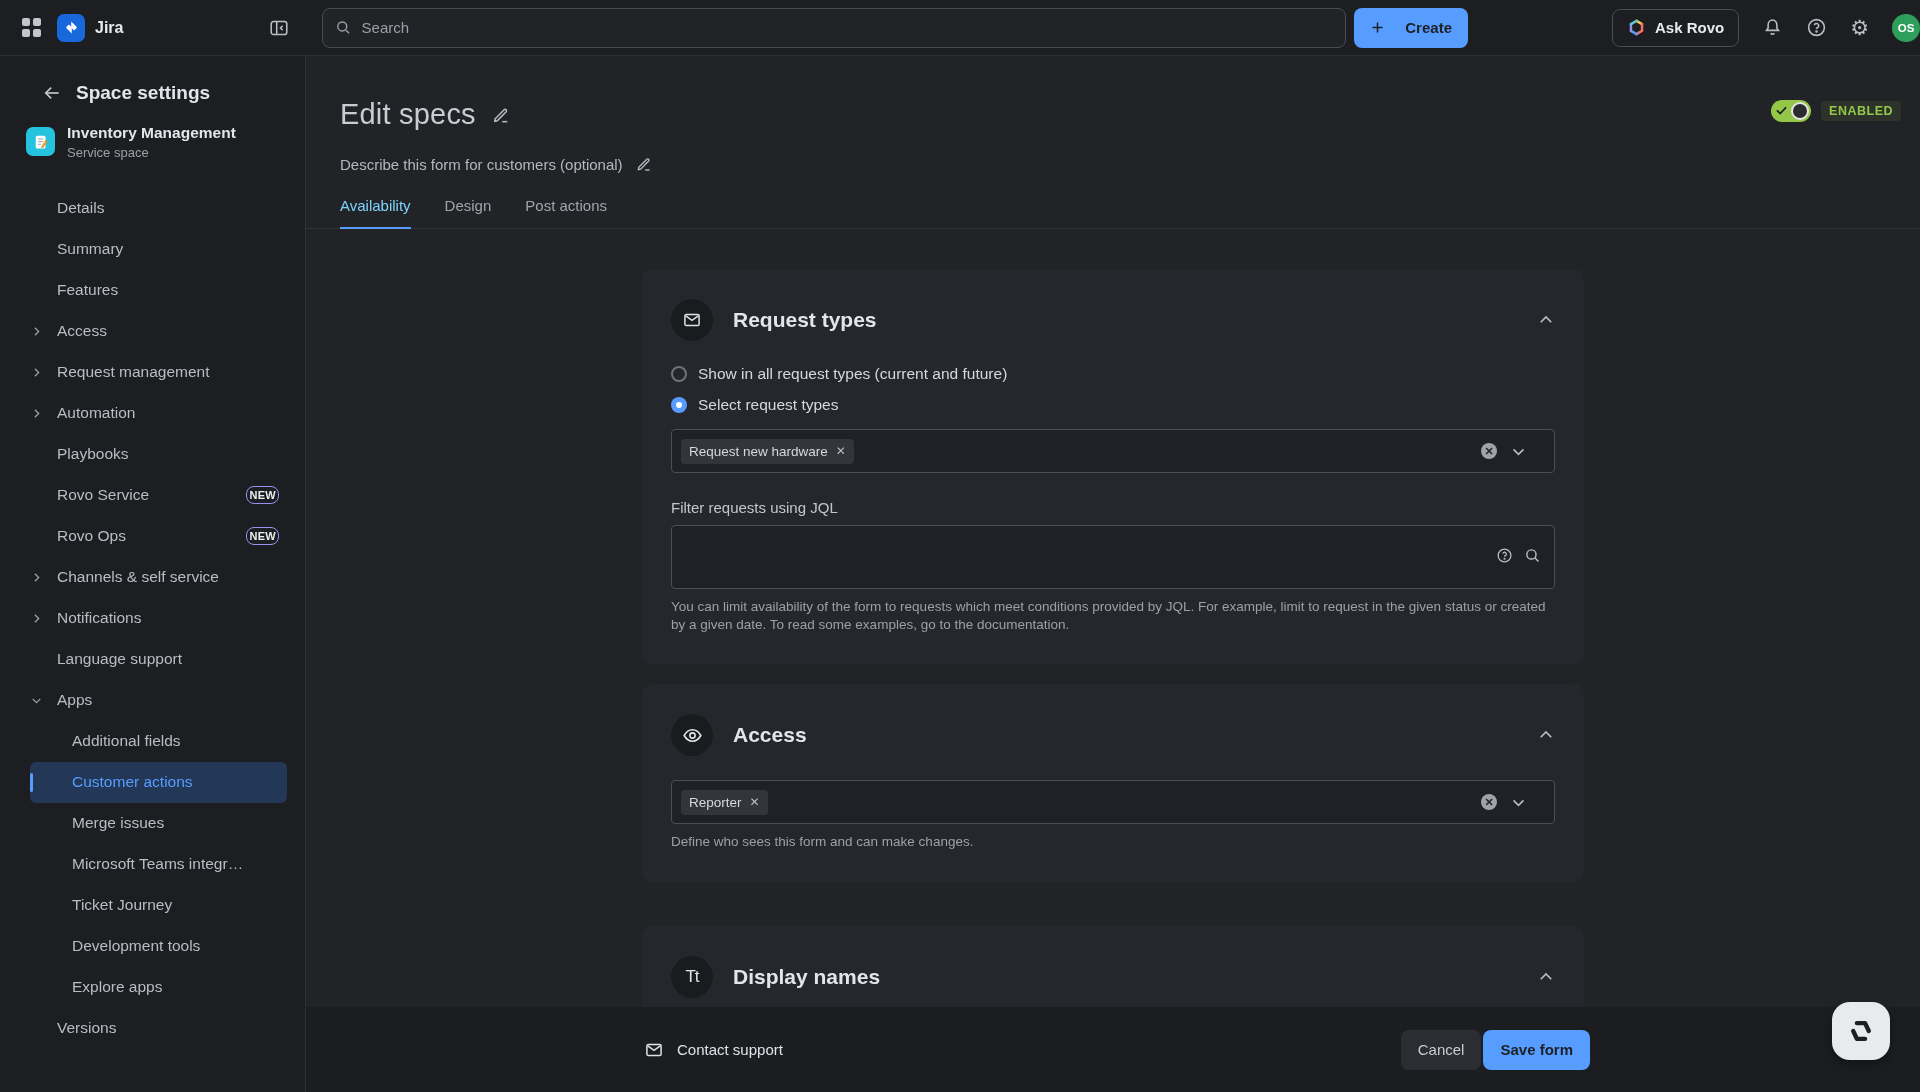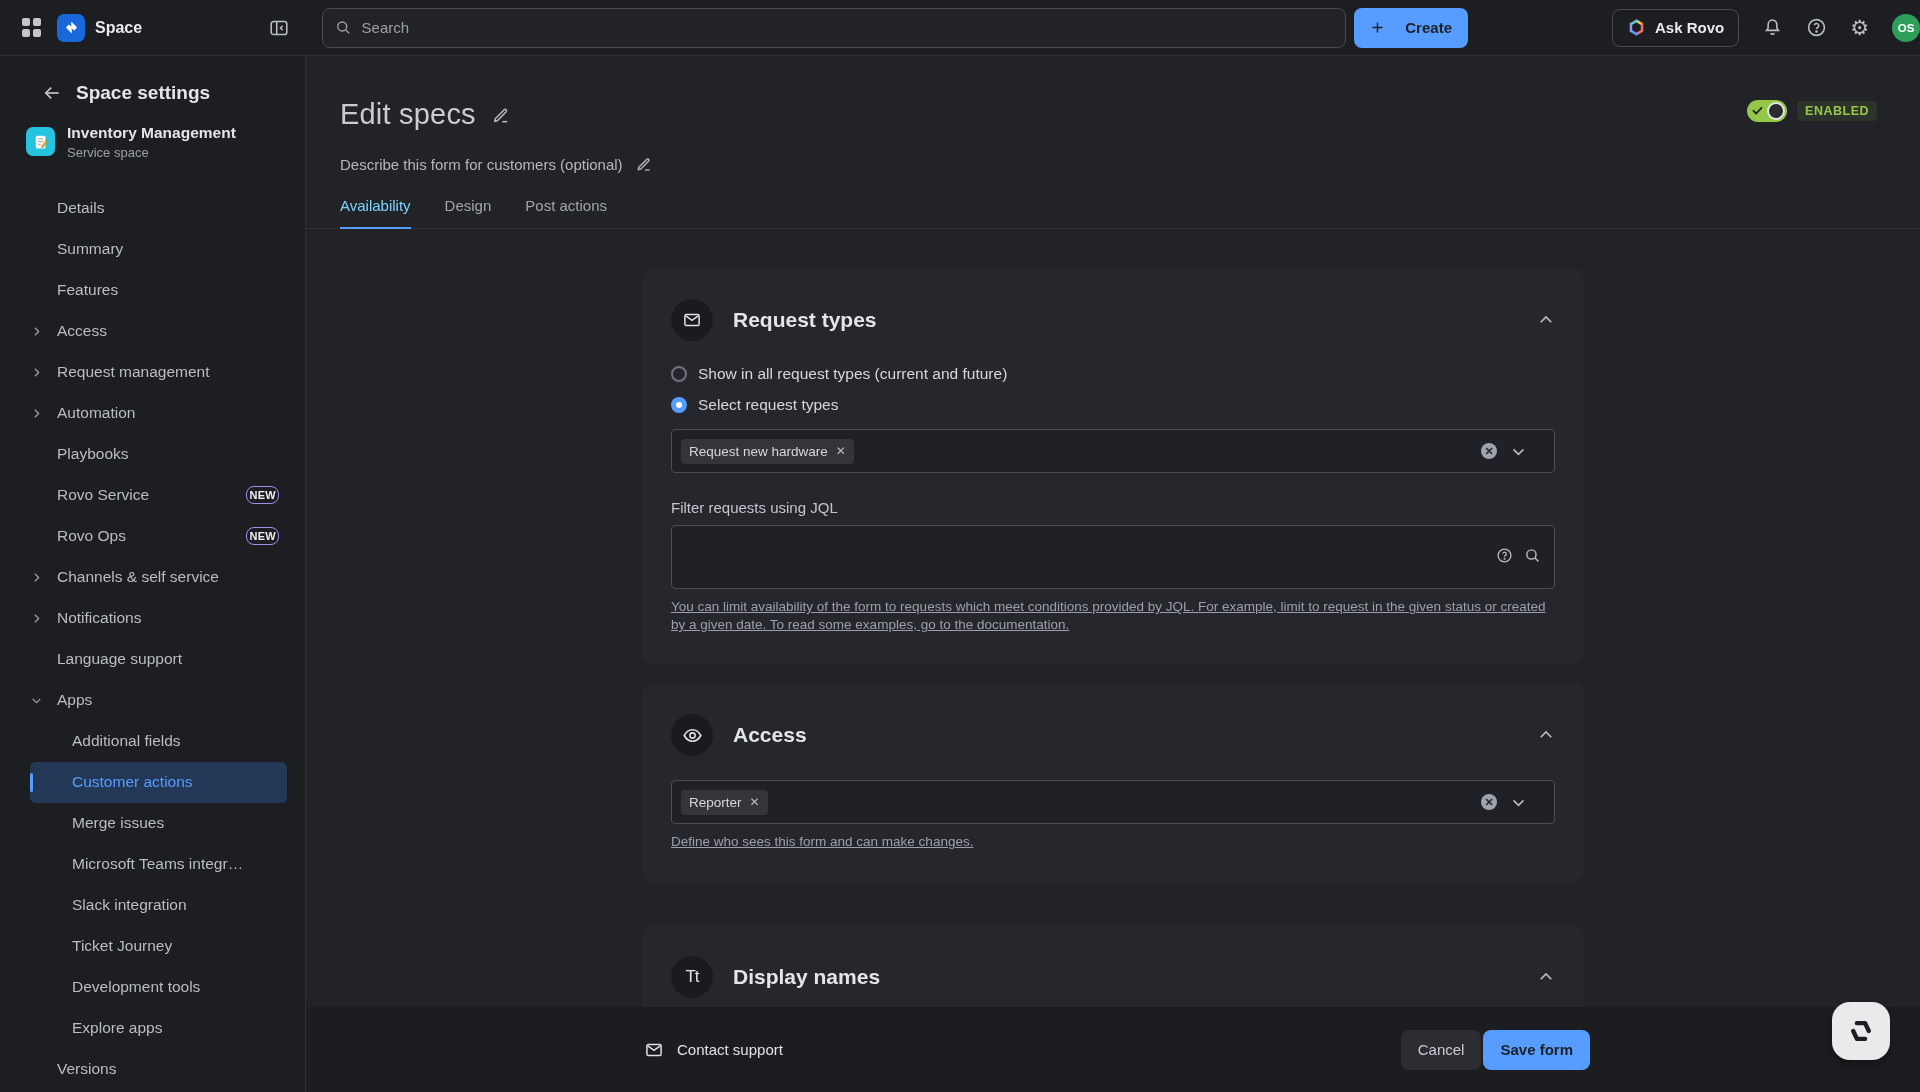--- a/index.html
+++ b/index.html
@@ -43,21 +43,21 @@
   .side-item.selected { background:#233757; color:#579DFF; }
   .side-item.selected::before { content:""; position:absolute; left:0; top:11px; width:3px; height:19px; background:#579DFF; border-radius:2px; }
   .new-badge { margin-left:auto; margin-right:8px; border:1px solid #9F8FEF; border-radius:8px; color:#eceef2; font-size:11px; font-weight:700; padding:2px 2px; letter-spacing:.3px; }
 
   
   .main { position:relative; display:flex; flex-direction:column; background:#222327; overflow:hidden; }
   .page-head { padding:42px 30px 0 34px; }
   .title-row { display:flex; align-items:center; gap:15px; }
   .page-title { font-size:29px; font-weight:500; color:#c9cdd3; letter-spacing:.2px; }
   .edit-icon { color:#b9bdc4; cursor:pointer; display:flex; }
-  .enabled-wrap { position:absolute; top:44px; right:43px; display:flex; align-items:center; gap:10px; }
+  .enabled-wrap { position:absolute; top:44px; right:19px; display:flex; align-items:center; gap:10px; }
   .toggle { width:40px; height:22px; border-radius:11px; background:#94C748; position:relative; cursor:pointer; }
   .toggle .knob { position:absolute; right:2px; top:2px; width:18px; height:18px; border-radius:50%; background:#2b2c30; border:2px solid #e3e5e8; }
   .toggle .tick { position:absolute; left:4px; top:4px; display:flex; }
   .enabled-lozenge { color:#94C748; background:rgba(148,199,72,.1); font-size:12.5px; font-weight:700; letter-spacing:.5px; padding:3px 8px; border-radius:4px; }
   .desc-row { display:flex; align-items:center; gap:12px; margin-top:24px; color:#b4b8bf; font-size:15px; }
   .tabs { display:flex; gap:34px; margin:24px -30px 0 -34px; padding:0 30px 0 34px; border-bottom:1px solid #32343a; }
   .tab { font-size:15px; color:#a0a5ad; padding-bottom:13px; cursor:pointer; border-bottom:2px solid transparent; margin-bottom:-1px; }
   .tab.active { color:#7dd3fc; border-bottom-color:#579DFF; font-weight:500; }
 
   .content { flex:1; overflow:hidden; }
@@ -82,21 +82,21 @@
   .chip { background:#33353b; border-radius:4px; color:#d5d8dd; font-size:13.5px; display:flex; align-items:center; gap:8px; padding:5px 8px; }
   .chip .x { color:#b9bdc4; font-size:12px; cursor:pointer; line-height:1; }
   .select-icons { margin-left:auto; display:flex; align-items:center; gap:13px; }
   .clear-circle { width:16px; height:16px; border-radius:50%; background:#9fa3ab; color:#26272b; display:flex; align-items:center; justify-content:center; font-size:11px; font-weight:700; cursor:pointer; line-height:1; }
   .dd-chev { color:#b9bdc4; display:flex; cursor:pointer; }
 
   .field-label { margin-top:26px; font-size:15px; color:#c3c7cd; }
   .jql-box { margin-top:9px; height:64px; border:1px solid #4c4e55; border-radius:4px; background:#202126; position:relative; }
   .jql-box input { position:absolute; inset:0; background:transparent; border:0; outline:0; color:#dfe2e7; padding:10px 70px 10px 12px; font-family:inherit; font-size:14px; }
   .jql-icons { position:absolute; right:13px; top:50%; transform:translateY(-50%); display:flex; gap:11px; color:#b9bdc4; align-items:center; }
-  .help-text { margin-top:9px; font-size:13.5px; line-height:1.35; color:#9ba0a8; max-width:912px;text-decoration:underline; }
+  .help-text { margin-top:9px; font-size:13.5px; line-height:1.35; color:#9ba0a8; max-width:912px; }
 
   
   .footerbar { height:85px; background:#1c1d20; display:flex; align-items:center; padding:0 330px 0 338px; }
   .contact { display:flex; align-items:center; gap:13px; color:#dfe2e7; font-size:15px; cursor:pointer; }
   .foot-actions { margin-left:auto; display:flex; gap:2px; }
   .btn-subtle { height:40px; padding:0 17px; border-radius:8px; background:#2c2d32; color:#c9cdd3; border:0; font-size:15px; font-family:inherit; cursor:pointer; }
   .btn-primary { height:40px; padding:0 17px; border-radius:8px; background:#579DFF; color:#1d2125; border:0; font-size:15px; font-weight:600; font-family:inherit; cursor:pointer; }
 
   .rovo-fab { position:absolute; right:30px; bottom:32px; width:58px; height:58px; border-radius:18px; background:#e9eaec; display:flex; align-items:center; justify-content:center; cursor:pointer; box-shadow:0 4px 10px rgba(0,0,0,.35); }
 </style>
@@ -112,21 +112,21 @@
           <i></i>
           <i></i>
           <i></i>
         </div>
       <div class="jira-logo">
         <svg width="17" height="17" viewBox="0 0 24 24" fill="#fff">
           <path d="M11.6 3.6 L19 11 a1.4 1.4 0 0 1 0 2 L15.6 16.4 L11.6 12.4 Z"></path>
           <path d="M12.4 20.4 L5 13 a1.4 1.4 0 0 1 0 -2 L8.4 7.6 L12.4 11.6 Z"></path>
         </svg>
       </div>
-      <span class="app-name">Space</span>
+      <span class="app-name">Jira</span>
       <span class="collapse-btn">
         <svg width="22" height="22" viewBox="0 0 24 24" fill="none" stroke="currentColor" stroke-width="1.7">
           <rect x="3.5" y="5" width="17" height="14" rx="2.5"></rect>
             <line x1="9.5" y1="5" x2="9.5" y2="19"></line>
             <path d="M16 9.6 L13.6 12 L16 14.4"></path>
         </svg>
       </span>
     </div>
     <div class="searchbox">
       <svg width="17" height="17" viewBox="0 0 24 24" fill="none" stroke="currentColor" stroke-width="2">
@@ -286,24 +286,20 @@
         <div class="side-item indent">
           <span class="chev"></span>
           <span class="lbl">Merge issues</span>
         </div>
         <div class="side-item indent">
           <span class="chev"></span>
           <span class="lbl">Microsoft Teams integr…</span>
         </div>
         <div class="side-item indent">
           <span class="chev"></span>
-          <span class="lbl">Slack integration</span>
-        </div>
-        <div class="side-item indent">
-          <span class="chev"></span>
           <span class="lbl">Ticket Journey</span>
         </div>
         <div class="side-item indent">
           <span class="chev"></span>
           <span class="lbl">Development tools</span>
         </div>
         <div class="side-item indent">
           <span class="chev"></span>
           <span class="lbl">Explore apps</span>
         </div>

